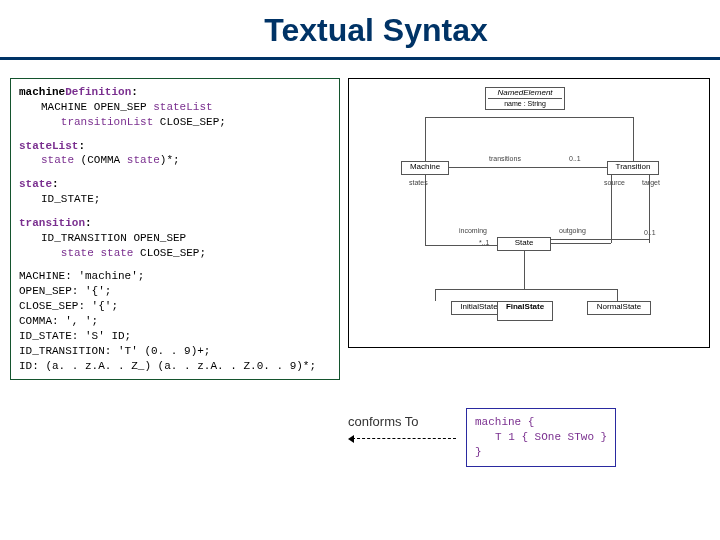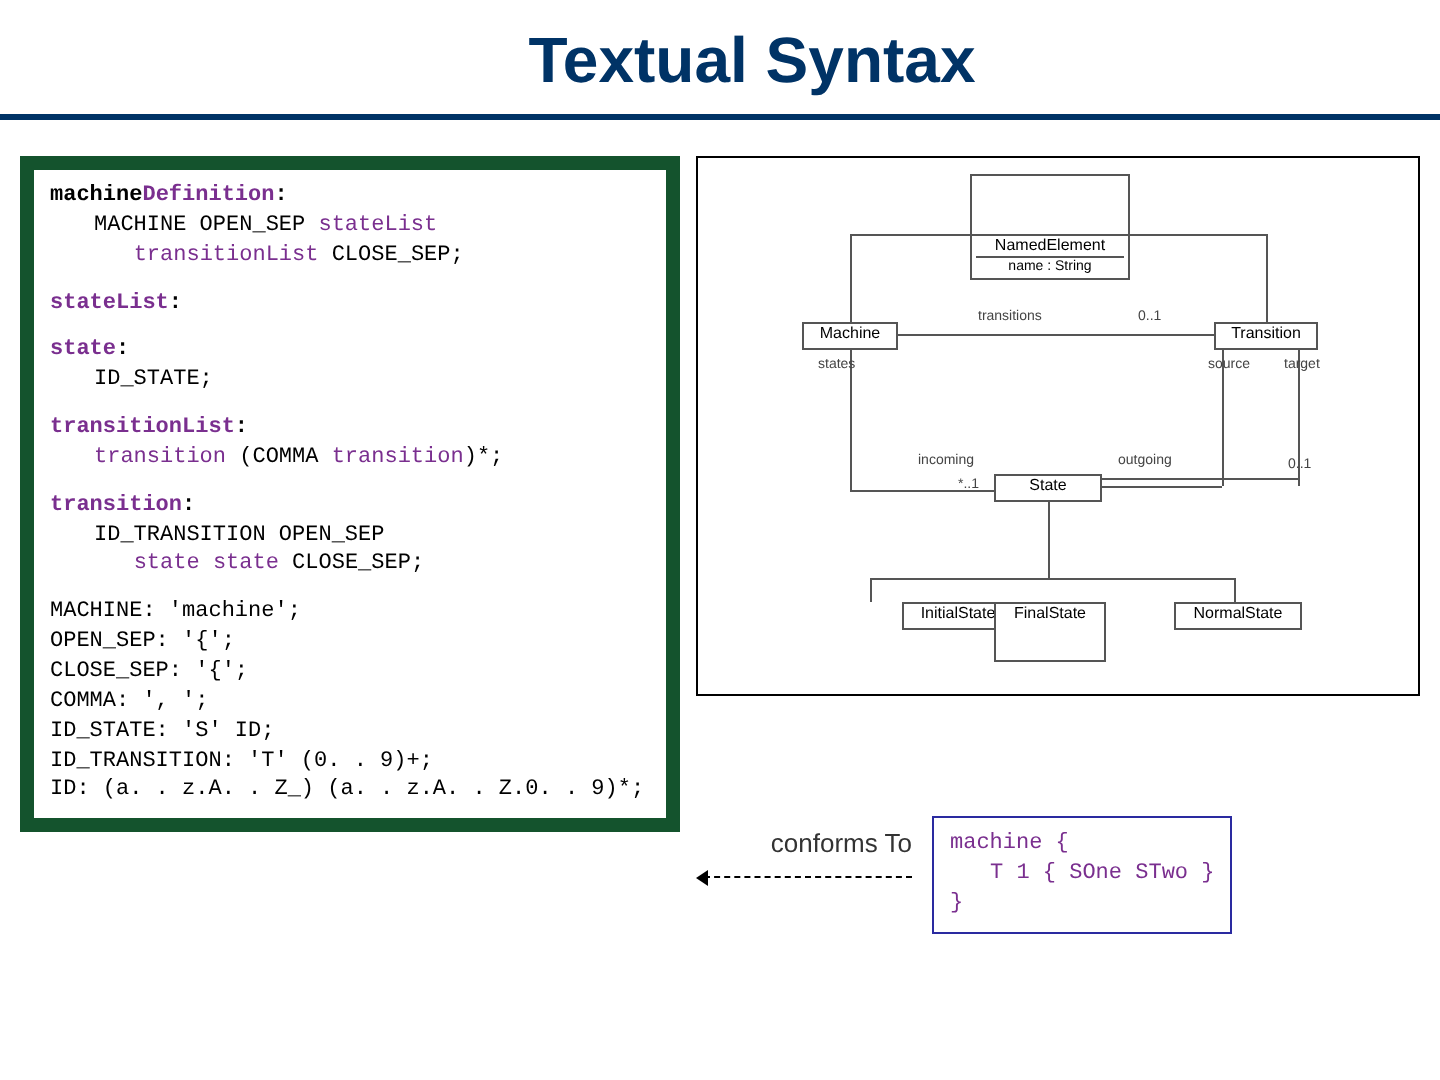--- a/index.html
+++ b/index.html
@@ -2,32 +2,32 @@
 <html><head>
 <meta charset="utf-8">
 <style>
 * { box-sizing: border-box; margin: 0; padding: 0; }
 body { width: 720px; height: 540px; font-family: Arial, sans-serif; background: #fff; overflow: hidden; position: relative; }
 .title-bar { width: 100%; height: 60px; display: flex; align-items: center; justify-content: center; position: relative; padding-left: 32px; }
 .title-bar::after { content: ""; position: absolute; bottom: 0; left: 0; right: 0; height: 3px; background: #003366; }
 .title { font-size: 32px; font-weight: bold; color: #003366; }
 .content { display: flex; padding: 18px 10px 10px 10px; gap: 8px; }
 .left-col { width: 330px; }
-.grammar-box { border: 7px solid #14532d; padding: 6px 8px; font-family: "Courier New", monospace; font-size: 11px; line-height: 1.35; }
+.grammar-box { border: 1px solid #14532d; padding: 6px 8px; font-family: "Courier New", monospace; font-size: 11px; line-height: 1.35; }
 .grammar-box .rule { margin-bottom: 9px; }
 .kw { font-weight: bold; color: #000; }
 .nt { color: #7a2f8f; }
 .ind { padding-left: 22px; display: block; }
 .right-col { flex: 1; display: flex; flex-direction: column; }
 .top-diagram { border: 1px solid #000; width: 100%; height: 270px; background: #fff; position: relative; }
 .uml-box { position: absolute; border: 1px solid #555; background: #fff; font-size: 8px; text-align: center; line-height: 1.1; padding: 1px 2px; }
-.uml-box .name { font-size: 8px; margin-top: 30px; }
+.uml-box .name { font-style: italic; font-size: 8px; }
 .uml-line { position: absolute; background: #555; }
 .bottom-row { display: flex; margin-top: 60px; align-items: flex-start; gap: 10px; }
-.conforms { font-size: 13px; color: #333; text-align: right; padding-top: 6px; }
+.conforms { font-size: 13px; color: #333; text-align: left; padding-top: 6px; }
 .arrow-conforms { margin-top: 4px; height: 10px; position: relative; }
 .arrow-conforms::before { content: ""; position: absolute; top: 5px; left: 4px; right: 0; border-top: 1px dashed #000; }
 .arrow-conforms::after { content: ""; position: absolute; left: 0; top: 2px; width: 0; height: 0; border-right: 6px solid #000; border-top: 4px solid transparent; border-bottom: 4px solid transparent; }
 .instance-box { border: 1px solid #2a2aa0; padding: 6px 8px; font-family: "Courier New", monospace; font-size: 11px; line-height: 1.35; }
 .mk { color: #7a2f8f; }
 .uml-label { position: absolute; font-size: 7px; color: #444; }
 </style>
 </head>
 <body>
 
@@ -40,31 +40,28 @@
   <div class="left-col">
     <div class="grammar-box">
 
       <div class="rule">
         <span class="kw">machine<span class="nt">Definition</span>:</span>
         <span class="ind">MACHINE OPEN_SEP <span class="nt">stateList</span><br>&nbsp;&nbsp;&nbsp;<span class="nt">transitionList</span> CLOSE_SEP;</span>
       </div>
 
       <div class="rule">
         <span class="kw"><span class="nt">stateList</span>:</span>
+        <span class="ind"><span class="nt">state</span> (COMMA <span class="nt">state</span>)*;</span>
       </div>
 
       <div class="rule">
         <span class="kw"><span class="nt">state</span>:</span>
         <span class="ind">ID_STATE;</span>
       </div>
 
-      <div class="rule">
-        <span class="kw"><span class="nt">transitionList</span>:</span>
-        <span class="ind"><span class="nt">transition</span> (COMMA <span class="nt">transition</span>)*;</span>
-      </div>
 
       <div class="rule">
         <span class="kw"><span class="nt">transition</span>:</span>
         <span class="ind">ID_TRANSITION OPEN_SEP<br>&nbsp;&nbsp;&nbsp;<span class="nt">state</span> <span class="nt">state</span> CLOSE_SEP;</span>
       </div>
 
       <div>
         <div>MACHINE: 'machine';</div>
         <div>OPEN_SEP: '{';</div>
         <div>CLOSE_SEP: '{';</div>
@@ -81,21 +78,21 @@
 
     <div class="top-diagram">
       <div class="uml-box" style="left:136px; top:8px; width:80px;">
         <div class="name">NamedElement</div>
         <div style="border-top:1px solid #555; font-size:7px; padding:1px;">name : String</div>
       </div>
       <div class="uml-box" style="left:52px; top:82px; width:48px; height:14px;">Machine</div>
       <div class="uml-box" style="left:258px; top:82px; width:52px; height:14px;">Transition</div>
       <div class="uml-box" style="left:148px; top:158px; width:54px; height:14px;">State</div>
       <div class="uml-box" style="left:58px; top:222px; width:56px; height:14px;margin-left:44px;">InitialState</div>
-      <div class="uml-box" style="left:148px; top:222px; width:56px; height:30px;">FinalState</div>
+      <div class="uml-box" style="left:148px; top:222px; width:56px; height:20px;font-weight:bold;">FinalState</div>
       <div class="uml-box" style="left:238px; top:222px; width:64px; height:14px;">NormalState</div>
 
       <div class="uml-line" style="left:76px; top:38px; width:1px; height:44px;"></div>
       <div class="uml-line" style="left:76px; top:38px; width:100px; height:1px;"></div>
       <div class="uml-line" style="left:284px; top:38px; width:1px; height:44px;"></div>
       <div class="uml-line" style="left:176px; top:38px; width:108px; height:1px;"></div>
       <div class="uml-line" style="left:100px; top:88px; width:158px; height:1px;"></div>
       <div class="uml-line" style="left:76px; top:96px; width:1px; height:70px;"></div>
       <div class="uml-line" style="left:76px; top:166px; width:72px; height:1px;"></div>
       <div class="uml-line" style="left:175px; top:172px; width:1px; height:38px;"></div>

